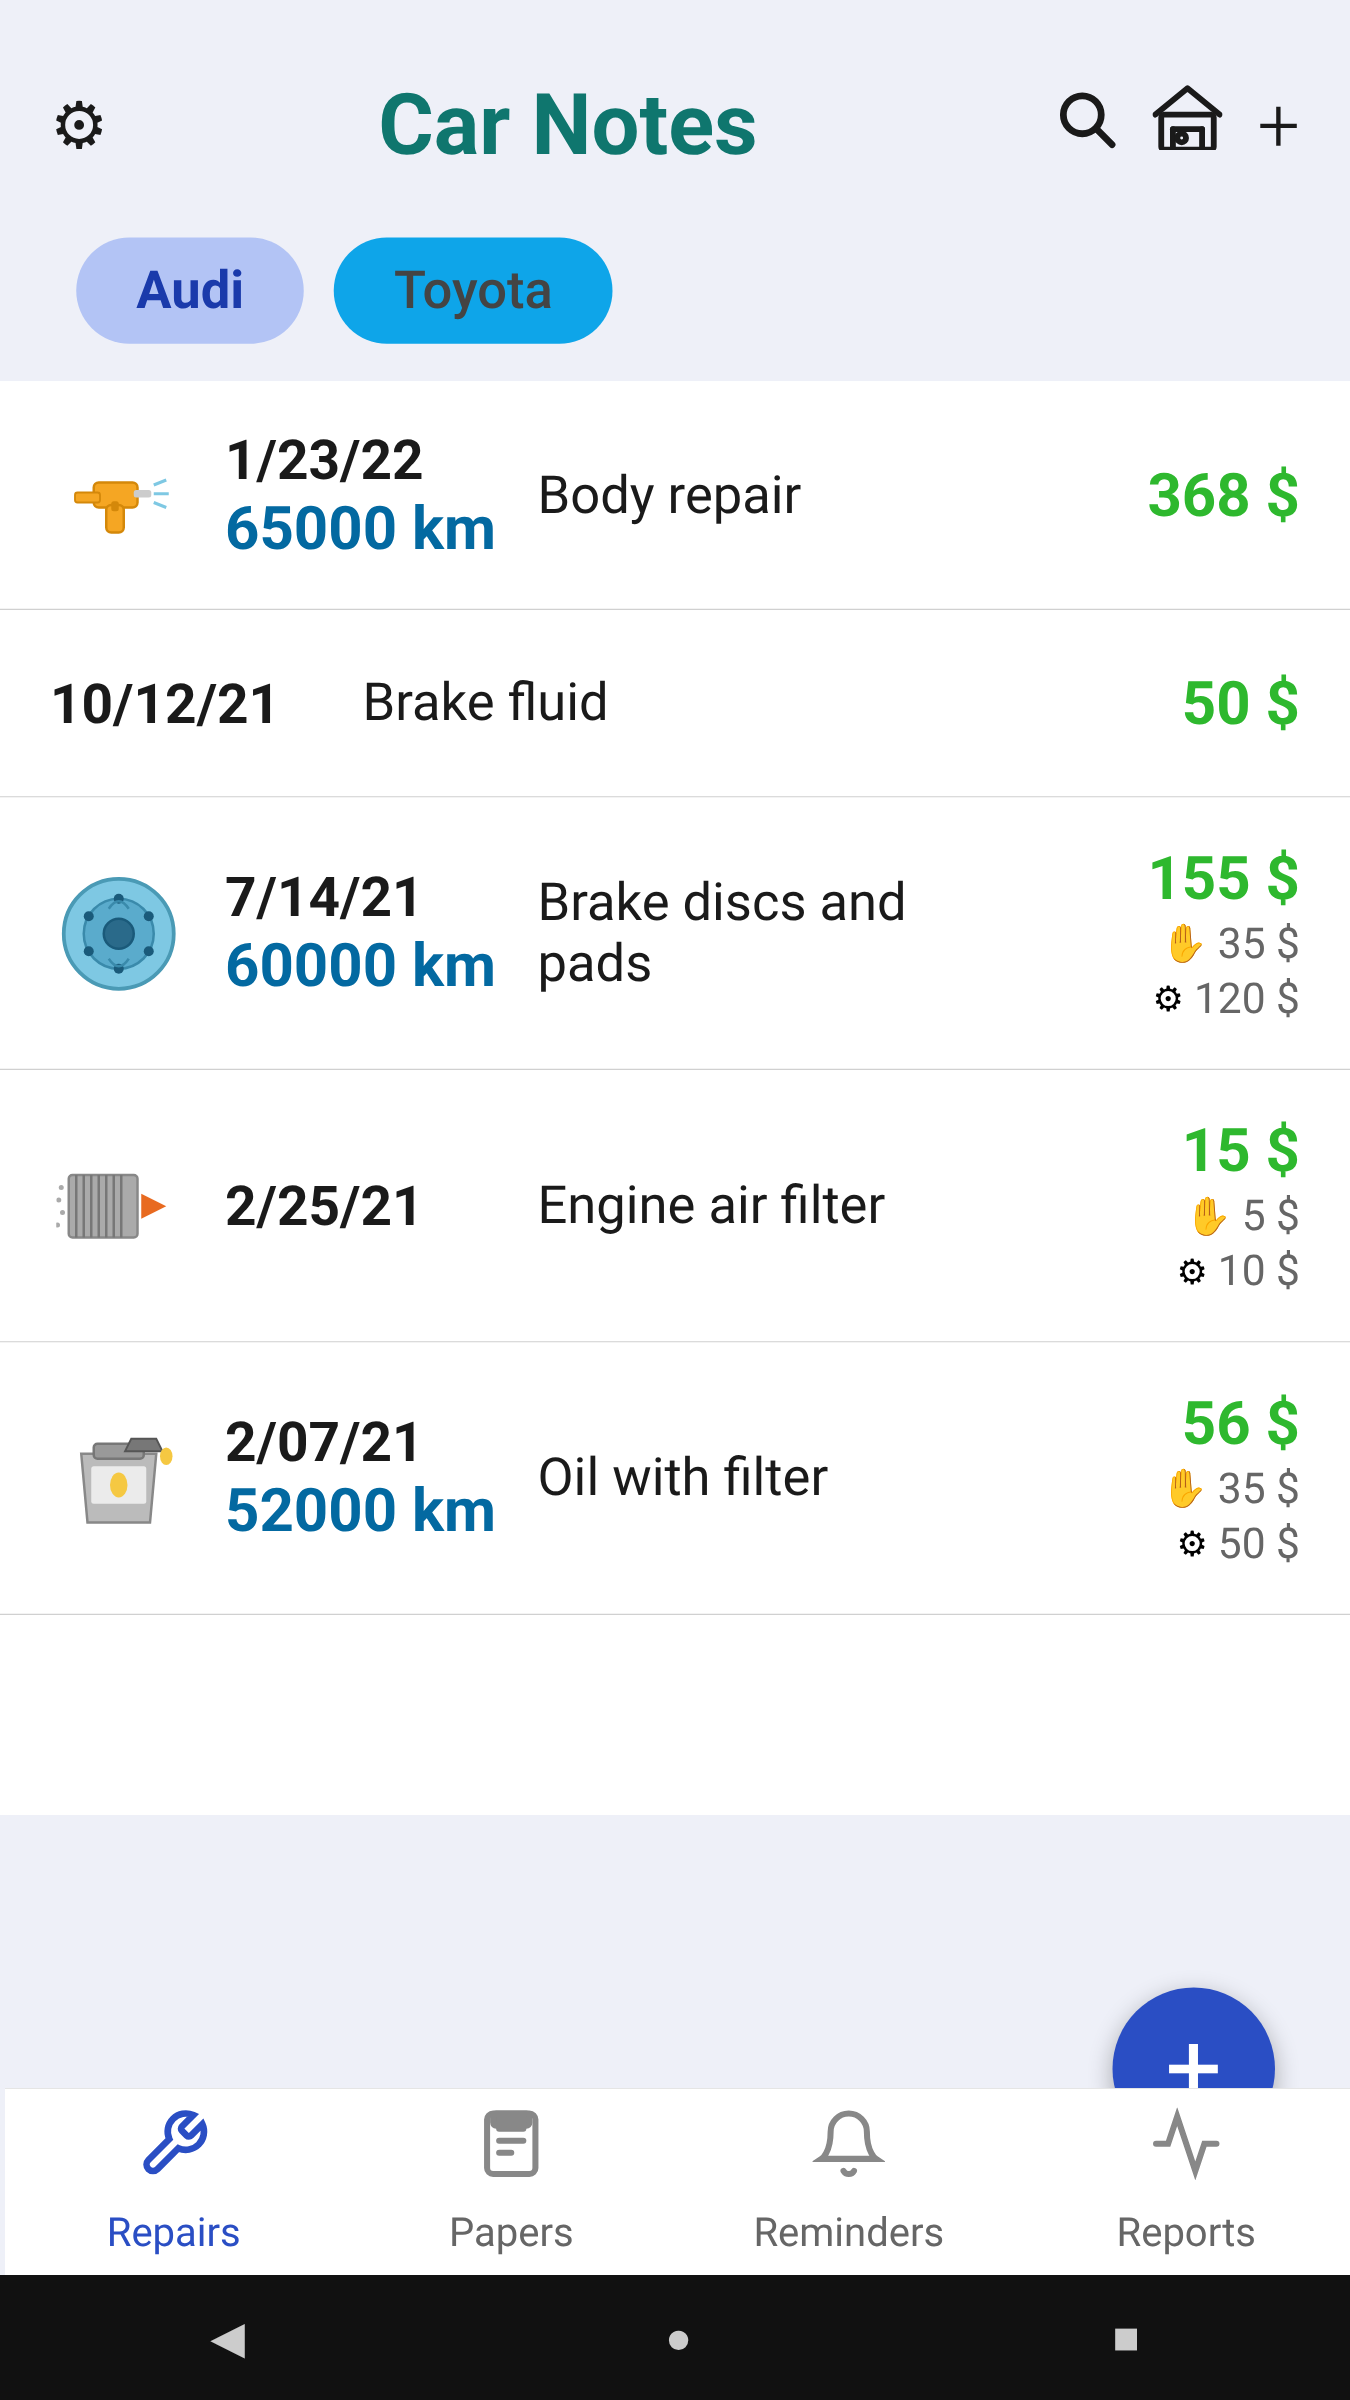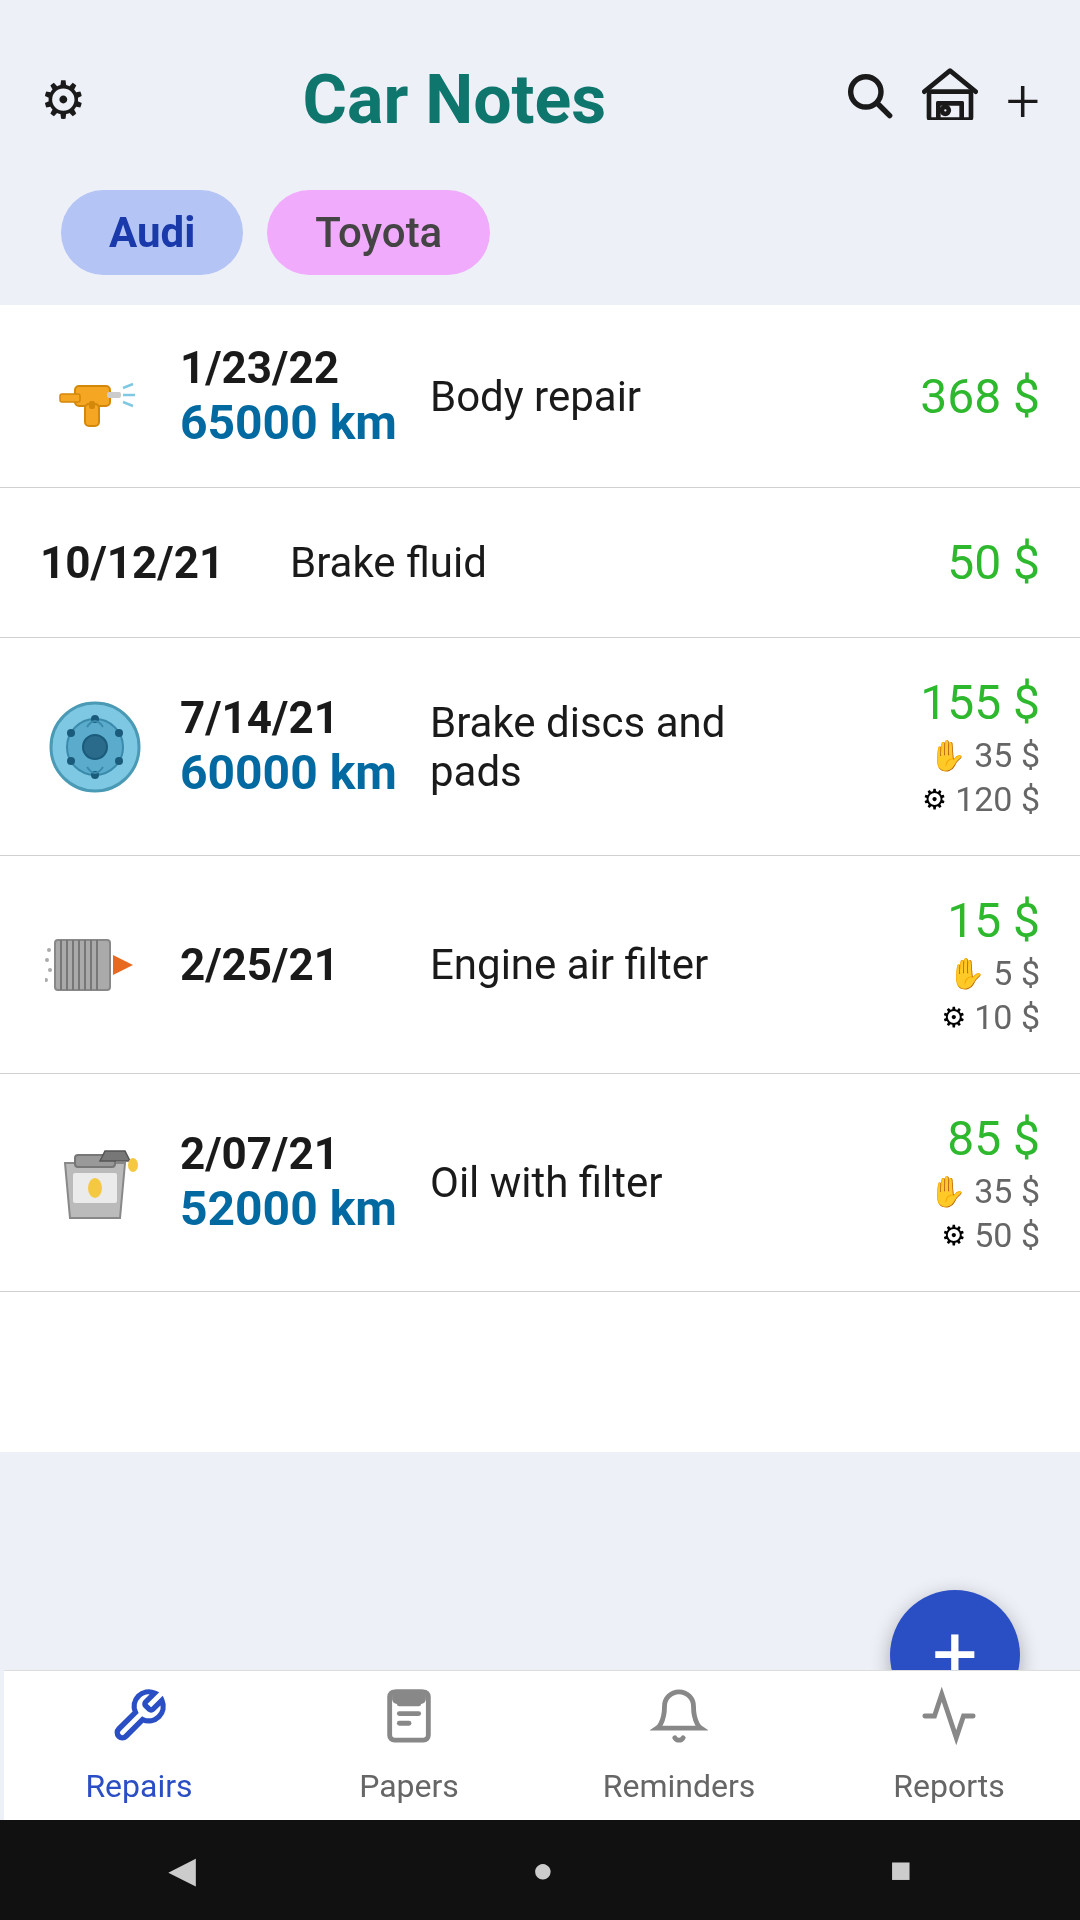--- a/index.html
+++ b/index.html
@@ -52,21 +52,21 @@
       font-size: 42px;
       font-weight: 500;
       cursor: pointer;
     }
     .car-tab.active {
       background-color: #b3c4f5;
       color: #1a3aab;
       font-weight: 700;
     }
     .car-tab.inactive {
-      background-color: #f0abfc;
+      background-color: #0ea5e9;
       color: #444;
     }
 
     
     .repair-list {
       background-color: #fff;
       margin: 0;
       padding: 0 0 160px 0;
     }
 
@@ -112,21 +112,21 @@
       padding-left: 20px;
     }
 
     .repair-cost {
       text-align: right;
       flex-shrink: 0;
       min-width: 220px;
     }
     .repair-cost-total {
       font-size: 48px;
-      font-weight: 400;
+      font-weight: 700;
       color: #2eb82e;
     }
     .repair-cost-sub {
       font-size: 34px;
       color: #666;
     }
     .cost-line {
       display: flex;
       align-items: center;
       gap: 8px;
@@ -373,21 +373,21 @@
 
         <ellipse cx="50" cy="55" rx="7" ry="10" fill="#f5c842"></ellipse>
       </svg>
     </div>
     <div class="repair-date-section">
       <div class="repair-date">2/07/21</div>
       <div class="repair-km">52000 km</div>
     </div>
     <div class="repair-name">Oil with filter</div>
     <div class="repair-cost">
-      <div class="repair-cost-total">85 $</div>
+      <div class="repair-cost-total">56 $</div>
       <div class="cost-line">
         <span style="font-size:30px;">✋</span>
         <span class="repair-cost-sub">35 $</span>
       </div>
       <div class="cost-line">
         <span style="font-size:28px;">⚙</span>
         <span class="repair-cost-sub">50 $</span>
       </div>
     </div>
   </div>

